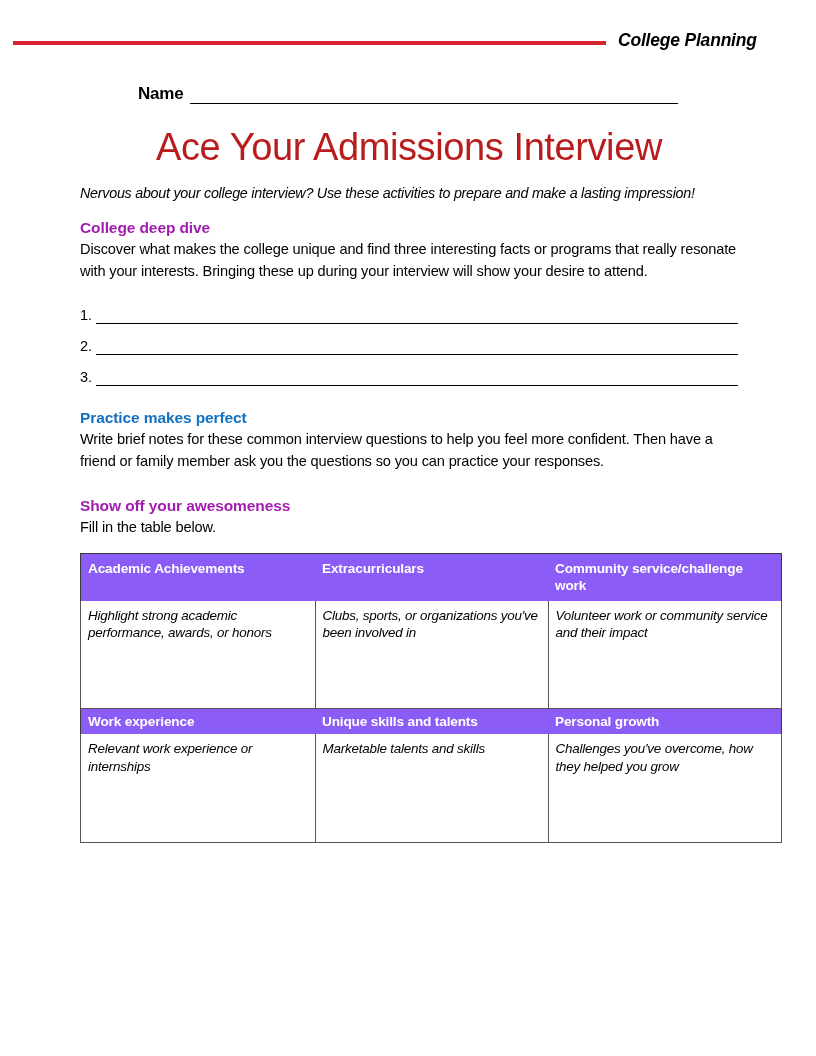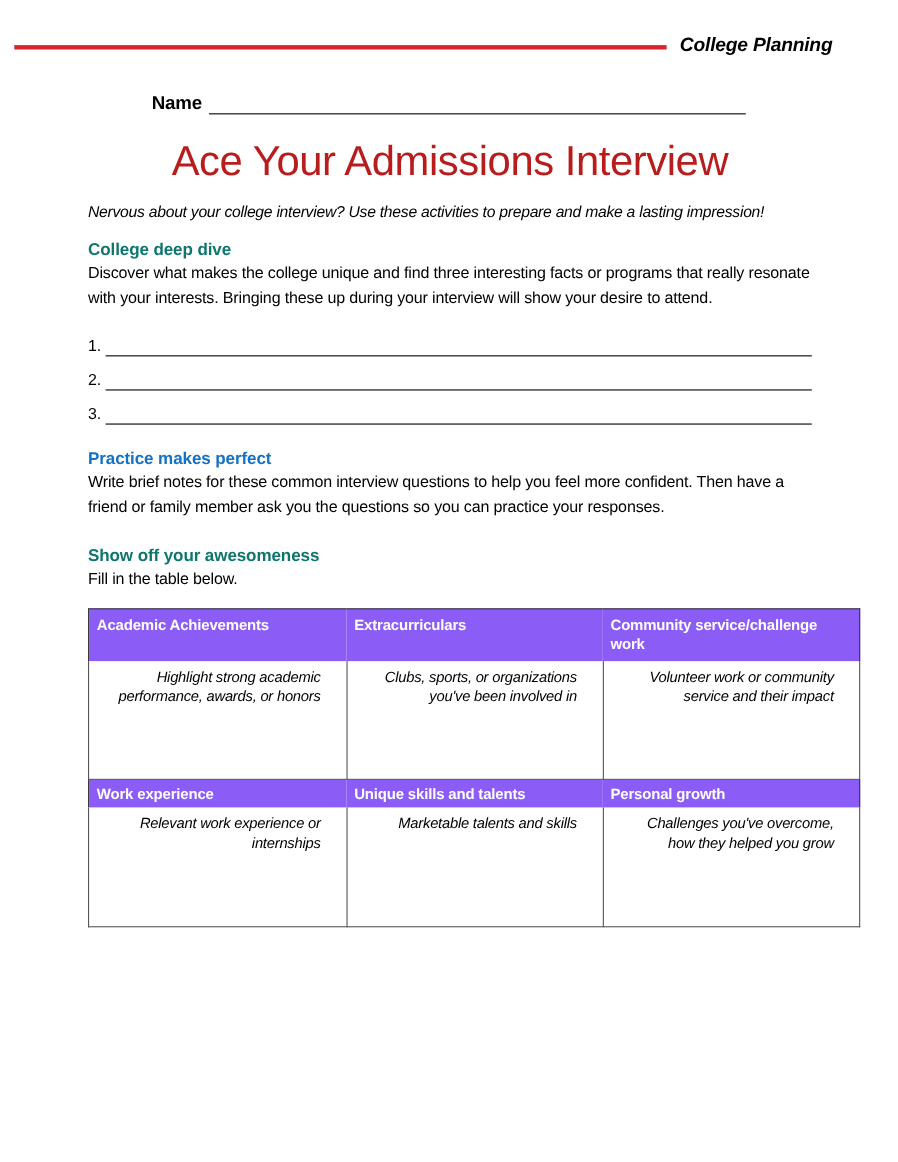--- a/index.html
+++ b/index.html
@@ -100,21 +100,21 @@
     white-space: nowrap;
   }
 
   .sec-heading {
     font-size: 15.5px;
     font-weight: bold;
     letter-spacing: -0.1px;
     margin: 0 0 2px 0;
     line-height: 19px;
   }
-  .sec-heading.red { color: #0f766e; }
+  .sec-heading.red { color: #a21caf; }
   .sec-heading.blue { color: #1472C4; }
 
   .sec-body {
     font-size: 14.6px;
     line-height: 21.5px;
     letter-spacing: -0.15px;
     margin: 0;
   }
 
   
@@ -169,28 +169,27 @@
     letter-spacing: -0.15px;
     line-height: 17px;
     padding: 6px 7px 7px 7px;
     vertical-align: top;
     border: none;
   }
   .skills-table td {
     border: 1px solid #555555;
     border-top: none;
     vertical-align: top;
-    padding: 6px 23px;
+    padding: 6px 7px;
     font-size: 13.4px;
     font-style: italic;
     line-height: 17.5px;
     letter-spacing: -0.2px;
     height: 108px;
     box-sizing: border-box;
-    text-align: right;
   }
   .col-a { width: 220px; }
   .col-b { width: 219px; }
   .col-c { width: 219px; }
   .hdr-row-2 th { padding-top: 4px; padding-bottom: 4px; }
 
   
   .footer {
     position: absolute;
     left: 0;

